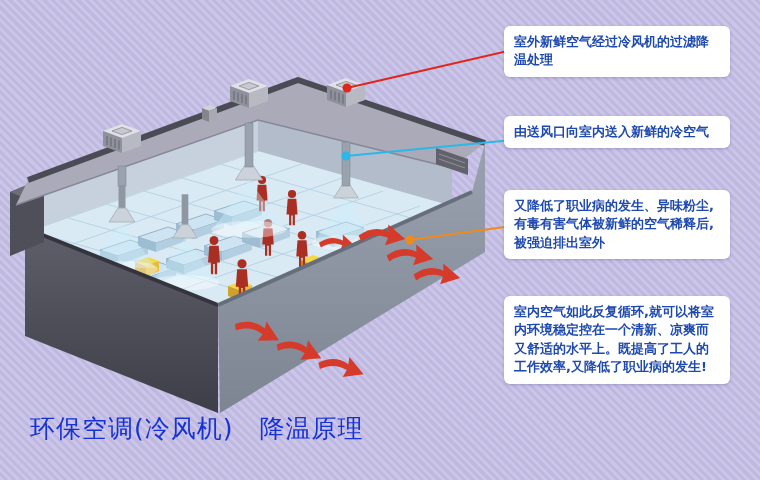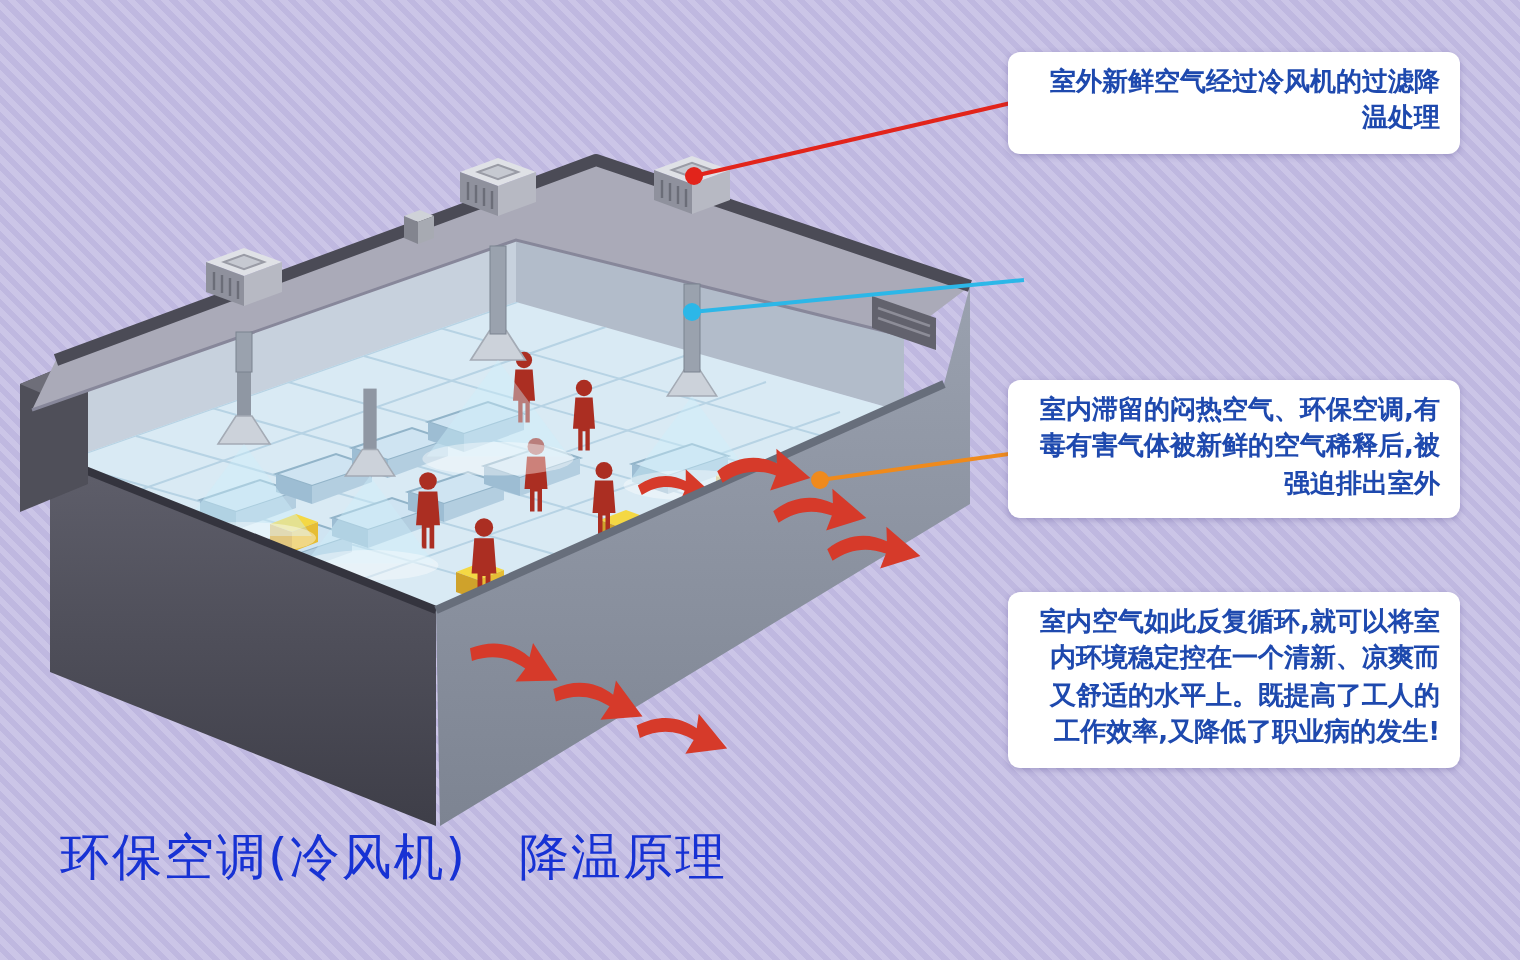--- a/index.html
+++ b/index.html
@@ -1,20 +1,19 @@
 <!DOCTYPE html>
 <html><head>
 <meta charset="utf-8">
 <style>
   html,body{margin:0;padding:0;}
   .canvas{
     position:relative;width:760px;height:480px;overflow:hidden;
     background:repeating-linear-gradient(45deg,#cbc5e7 0 3px,#bfb8e0 3px 6px);
     font-family:"DejaVu Sans","Liberation Sans",sans-serif;
-    text-align:right;
   }
   .scene{position:absolute;left:0;top:0;}
   .callout{
     position:absolute;left:504px;width:226px;box-sizing:border-box;
     background:#ffffff;border-radius:6px;padding:7px 10px;
     color:#1e49ae;font-size:13px;line-height:1.42;font-weight:600;
     box-shadow:0 1px 3px rgba(70,60,130,.3);
   }
   #callout-1{top:26px;}
   #callout-2{top:116px;}
@@ -191,17 +190,18 @@
       <line x1="347" y1="88" x2="512" y2="50" stroke-width="2" stroke="#e2241b"></line>
       <circle cx="347" cy="88" r="4.5" fill="#e2241b"></circle>
       <line x1="346" y1="156" x2="512" y2="140" stroke-width="2" stroke="#2cb7e8"></line>
       <circle cx="346" cy="156" r="4.5" fill="#2cb7e8"></circle>
       <line x1="410" y1="240" x2="512" y2="226" stroke-width="2" stroke="#ef8a1c"></line>
       <circle cx="410" cy="240" r="4.5" fill="#ef8a1c"></circle>
     </g>
   </svg>
 
   <div class="callout" id="callout-1">室外新鲜空气经过冷风机的过滤降温处理</div>
-  <div class="callout" id="callout-3">室内滞留的闷热空气、环保空调,有毒有害气体被新鲜的空气稀释后,被强迫排出室外</div>
+  <div class="callout" id="callout-2">由送风口向室内送入新鲜的冷空气</div>
+  <div class="callout" id="callout-3">又降低了职业病的发生、异味粉尘,有毒有害气体被新鲜的空气稀释后,被强迫排出室外</div>
   <div class="callout" id="callout-4">室内空气如此反复循环,就可以将室内环境稳定控在一个清新、凉爽而又舒适的水平上。既提高了工人的工作效率,又降低了职业病的发生!</div>
 
   <div class="main-title">环保空调(冷风机)　降温原理</div>
 </div>
 
 </body></html>

